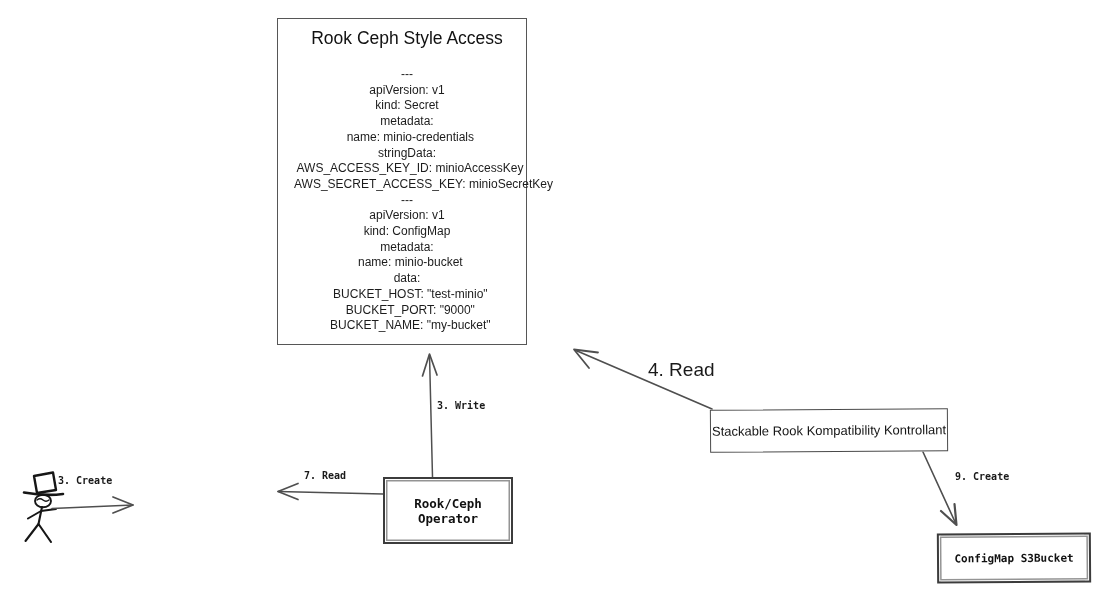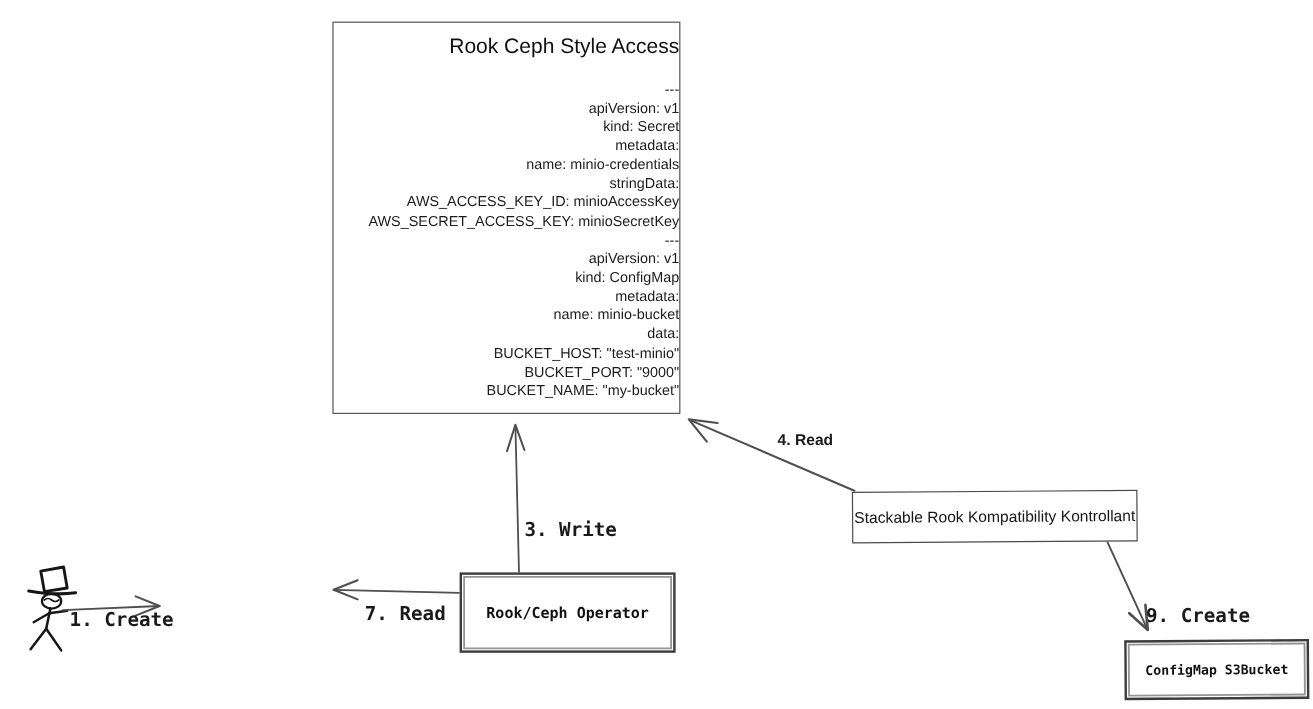--- a/index.html
+++ b/index.html
@@ -22,23 +22,23 @@
     box-sizing: border-box;
     background: #ffffff;
     border: 1.6px solid #4e4e4e;
     display: flex;
     align-items: center;
     justify-content: center;
     text-align: center;
   }
   .main-box {
     left: 277px; top: 18px;
-    width: 290px; height: 327px;
+    width: 250px; height: 327px;
     display: block;
-    text-align: right;
+    text-align: center;
     border-color: #565656;
   }
   .main-title {
     margin: 8px 0 0 10px;
     font-size: 17.5px;
     line-height: 23px;
     color: #111111;
   }
   .yaml {
     margin: 17px 0 0 10px;
@@ -47,39 +47,37 @@
     line-height: 15.7px;
     color: #1c1c1c;
     white-space: pre;
   }
   .sketchy {
     border: 2px solid #3c3c3c;
     box-shadow: inset 0 0 0 1px #ffffff, inset 0 0 0 2.5px rgba(60,60,60,0.55);
   }
   .mono { font-family: "DejaVu Sans Mono", monospace; font-weight: bold; color: #111111; }
   .obc-box   { left: 142px; top: 458px; width: 128px; height: 66px; font-size: 12px; line-height: 1.5; }
-  .op-box    { left: 383px; top: 477px; width: 180px; height: 67px; font-size: 12.5px; }
+  .op-box    { left: 383px; top: 477px; width: 130px; height: 67px; font-size: 12.5px; }
   .kon-box   { left: 710px; top: 409px; width: 238px; height: 43px; font-size: 13px;
                white-space: nowrap; transform: rotate(-0.4deg); border-color: #4a4a4a; }
   .s3-box    { left: 937px; top: 533px; width: 154px; height: 50px; font-size: 11px; transform: rotate(-0.4deg); }
   .lbl {
     position: absolute;
     white-space: nowrap;
   }
   .lbl-mono {
     font-family: "DejaVu Sans Mono", monospace;
     font-weight: 600;
-    font-size: 16px;
+    font-size: 10px;
     color: #1a1a1a;
-    margin-top: 32px;
   }
   .lbl-sans {
-    font-size: 13px;
+    font-size: 19px;
     color: #1a1a1a;
-    font-weight: bold;
   }
   .l1 { left: 58px;  top: 475px; }
   .l2 { left: 304px; top: 470px; }
   .l3 { left: 437px; top: 400px; }
   .l4 { left: 648px; top: 359px; }
   .l5 { left: 955px; top: 471px; }
 </style>
 </head>
 <body>
 
@@ -150,19 +148,19 @@
   </div>
 
   <div class="box kon-box">
     <span>Stackable Rook Kompatibility Kontrollant</span>
   </div>
 
   <div class="box sketchy mono s3-box">
     <span>ConfigMap S3Bucket</span>
   </div>
 
-  <div class="lbl lbl-mono l1">1. Create</div>
+  <div class="lbl lbl-mono l1">3. Create</div>
   <div class="lbl lbl-mono l2">7. Read</div>
   <div class="lbl lbl-mono l3">3. Write</div>
   <div class="lbl lbl-sans l4">4. Read</div>
   <div class="lbl lbl-mono l5">9. Create</div>
 
 </div>
 
 </body></html>

